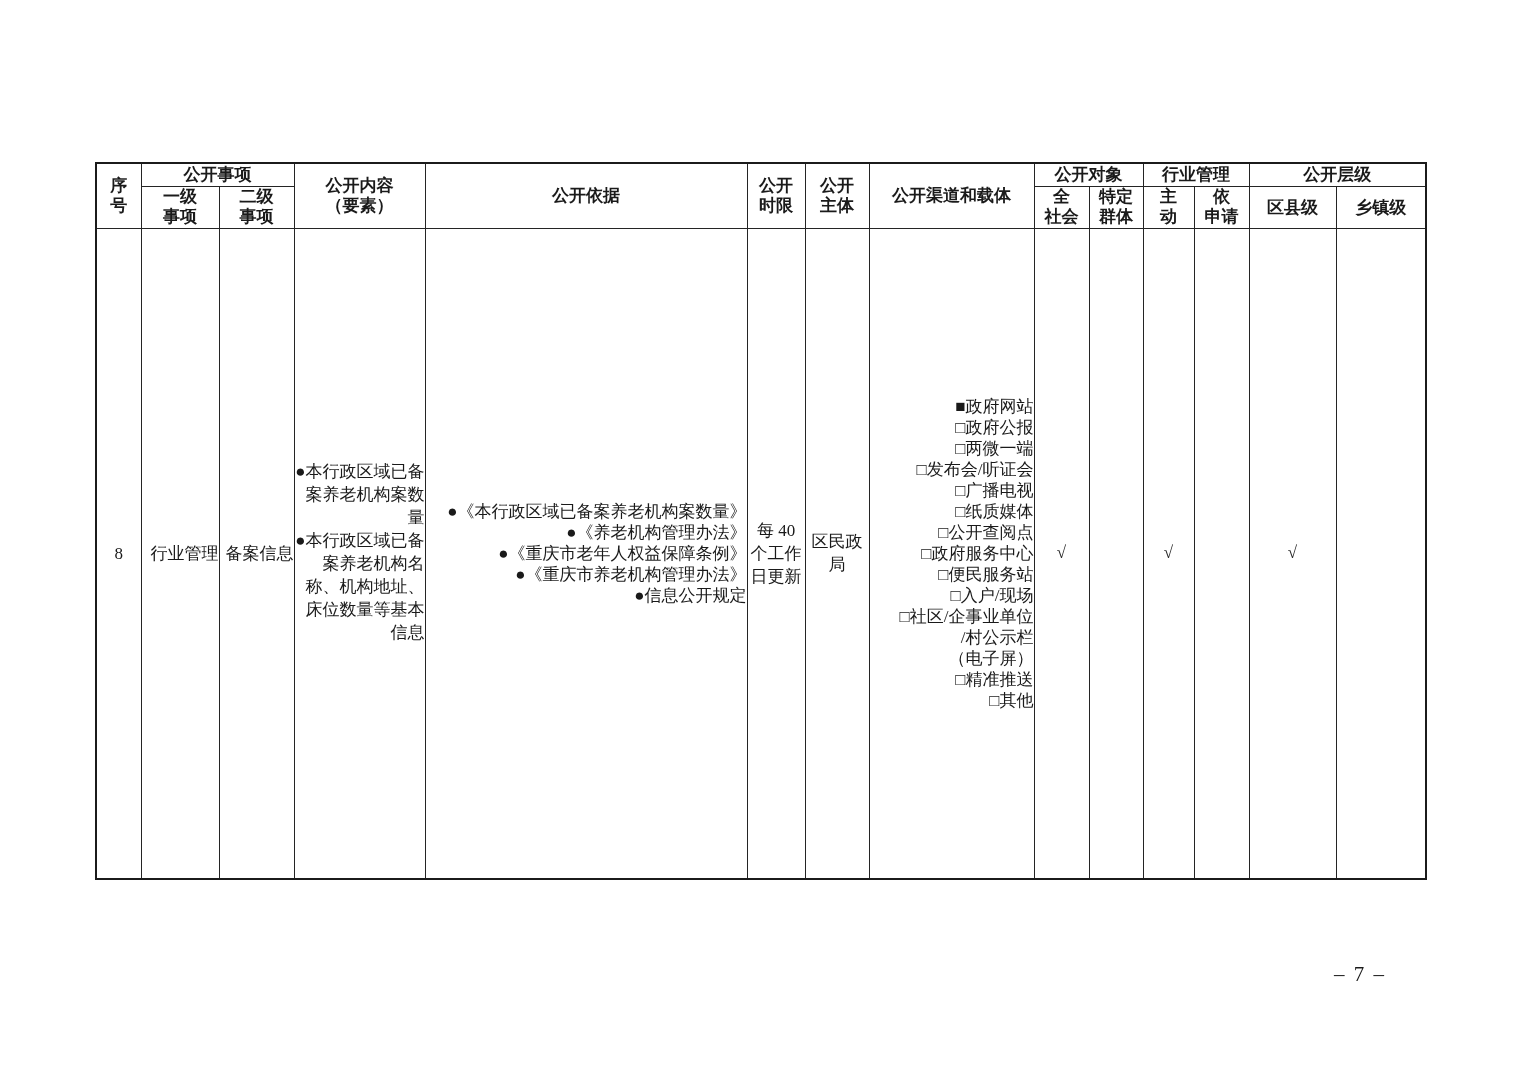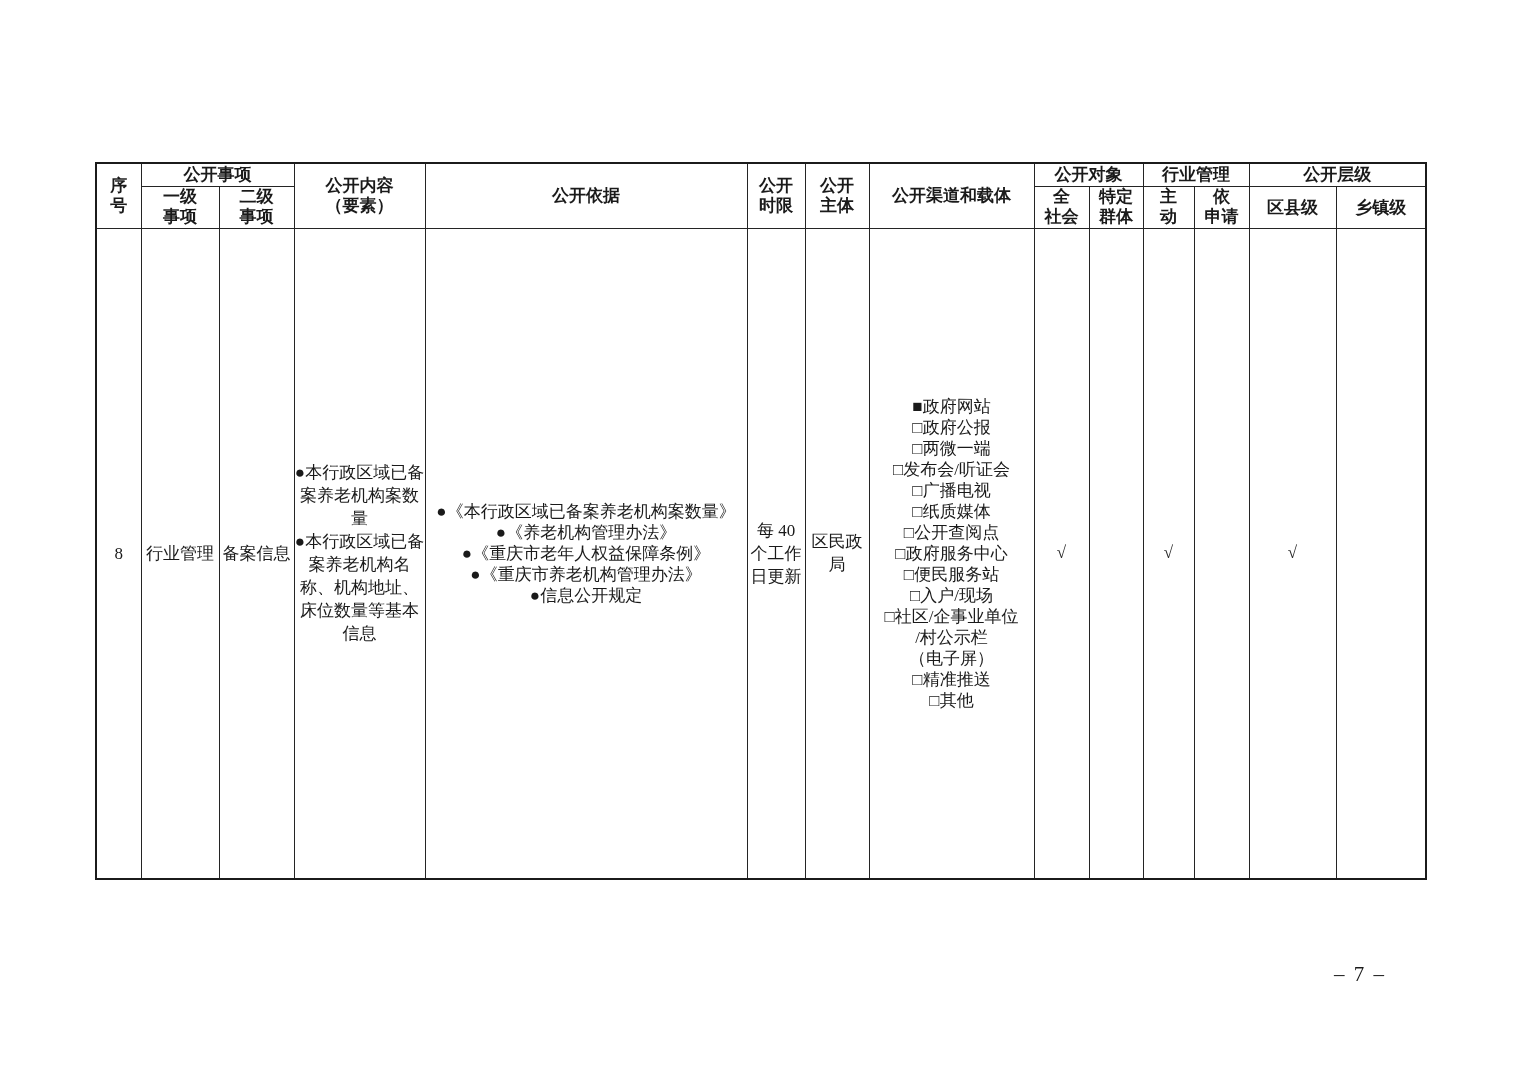--- a/index.html
+++ b/index.html
@@ -45,33 +45,33 @@
     white-space: pre-line;
     line-height: 20px;
   }
   th.hc.one-line { line-height: 21px; }
   td.c-center {
     text-align: center;
     line-height: 23px;
     white-space: pre-line;
   }
   td.c-left {
-    text-align: center;
+    text-align: right;
     line-height: 23px;
     margin-top: 24px;
   }
   td.pad-narrow { padding: 0 4px; }
   td.pad-12 { padding: 0 12px 0 12px; }
   td.pad-11 { padding: 0 10px 0 11px; }
   .list-block { }
   .list-block .li {
     white-space: pre-line;
     line-height: 21px;
   }
-  td.cell-content { padding: 0 9px 0 10px; }
+  td.cell-content { padding: 0 9px 0 10px; font-family: Liberation Mono, monospace; }
   td.cell-content .li { line-height: 23px; }
   td.cell-basis { padding: 0 6px 0 8px; }
   td.cell-channels { padding: 0 6px 0 9px; }
   td.check-cell {
     text-align: center;
     font-size: 17px;
     line-height: 20px;
     color: #2b2b2b;
   }
   .page-footer {

